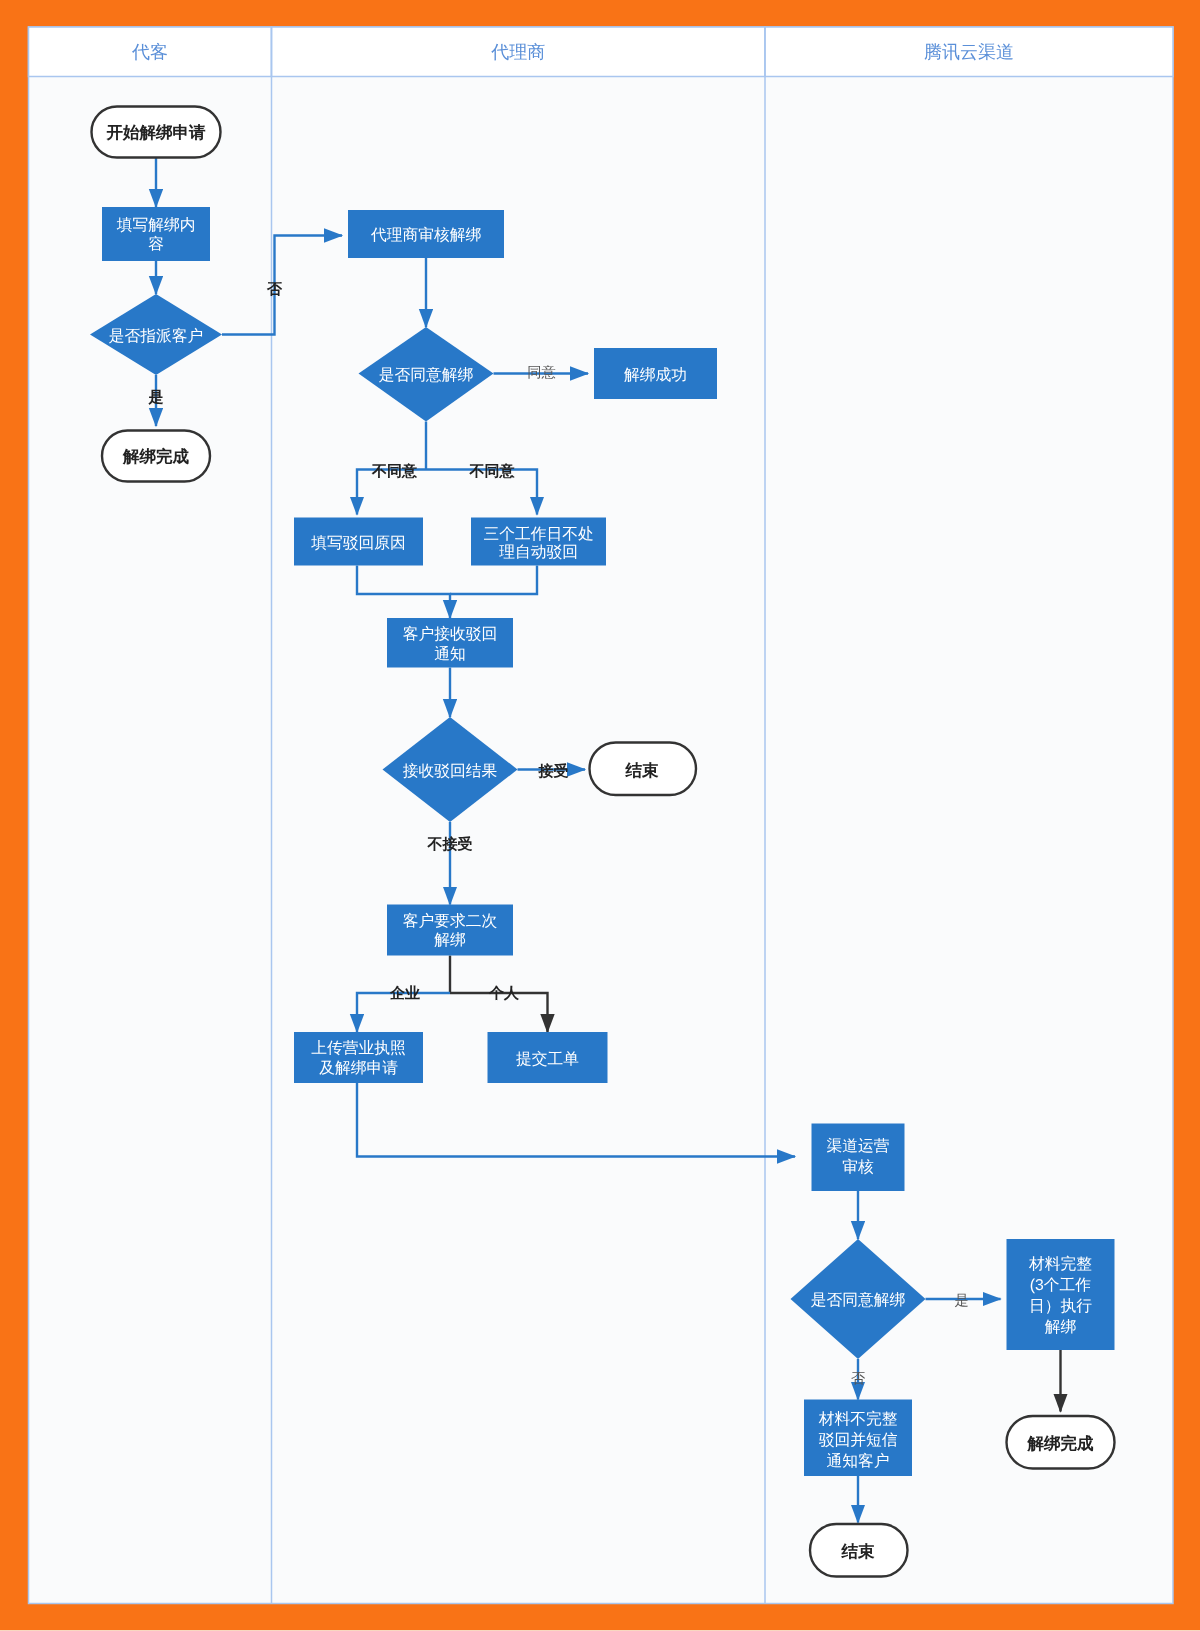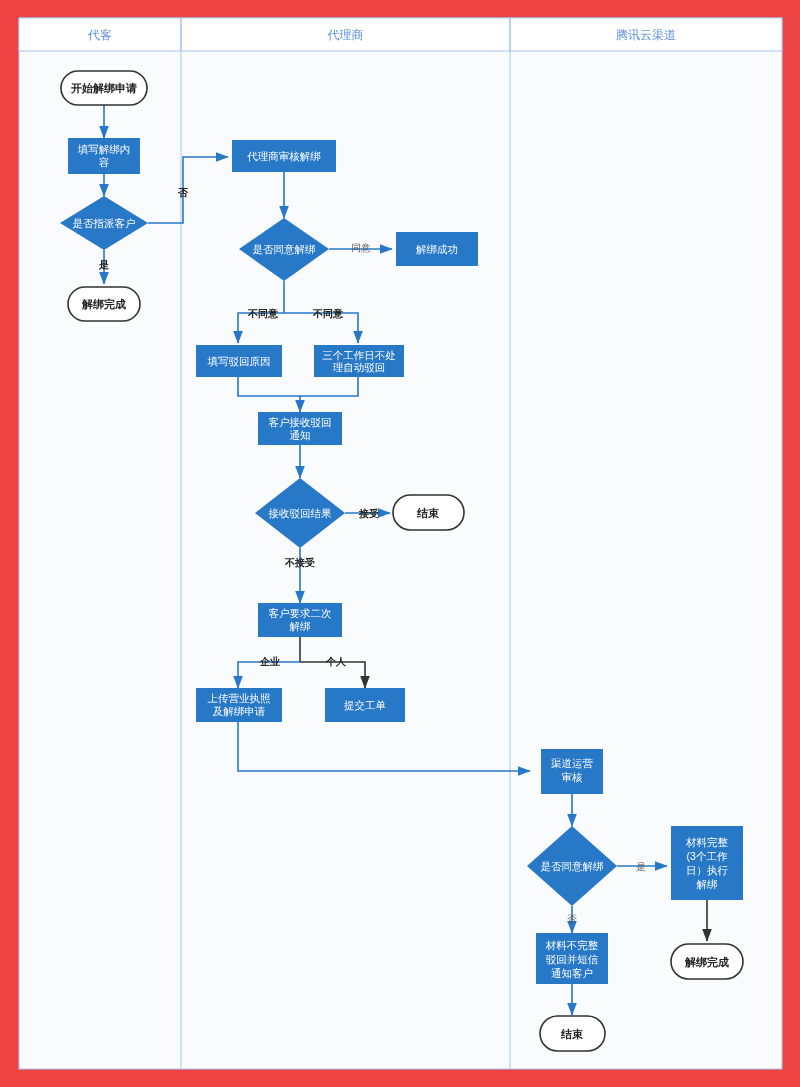--- a/index.html
+++ b/index.html
@@ -5,21 +5,21 @@
   html, body {
     margin: 0;
     padding: 0;
     background: #f7f8fa;
     font-family: "Liberation Sans", "DejaVu Sans", sans-serif;
   }
   #canvas-wrap {
     position: relative;
     width: 800px;
     height: 1087px;
-    background: #ef4444;
+    background: #f97316;
     overflow: hidden;
   }
   svg.flow {
     position: absolute;
     left: 0; top: 0;
     width: 800px;
     height: 1087px;
   }
   .lane-frame {
     fill: #fafbfc;

